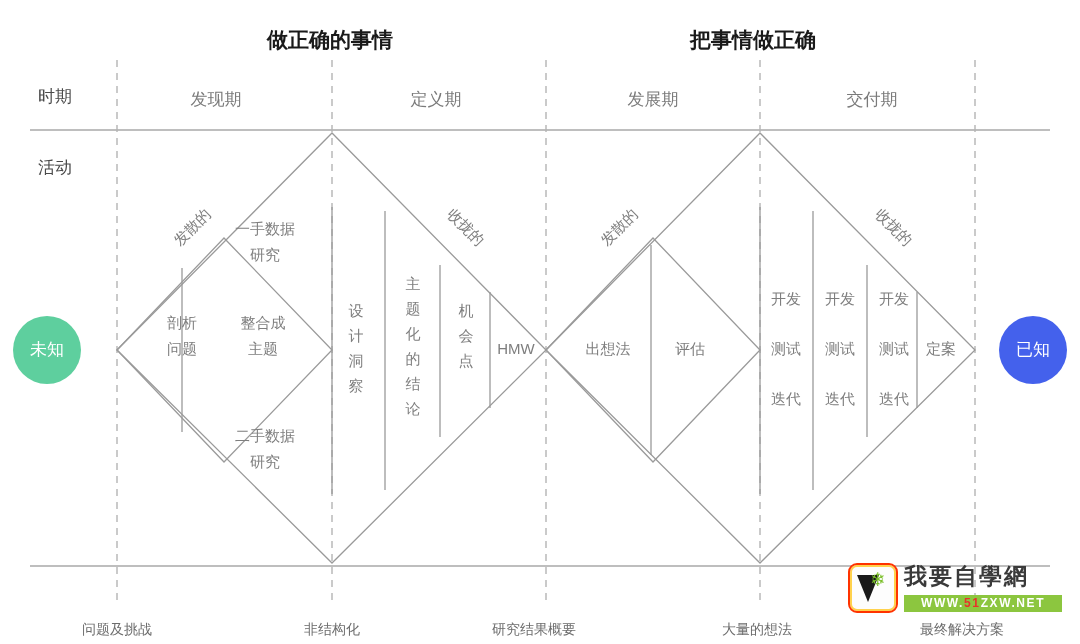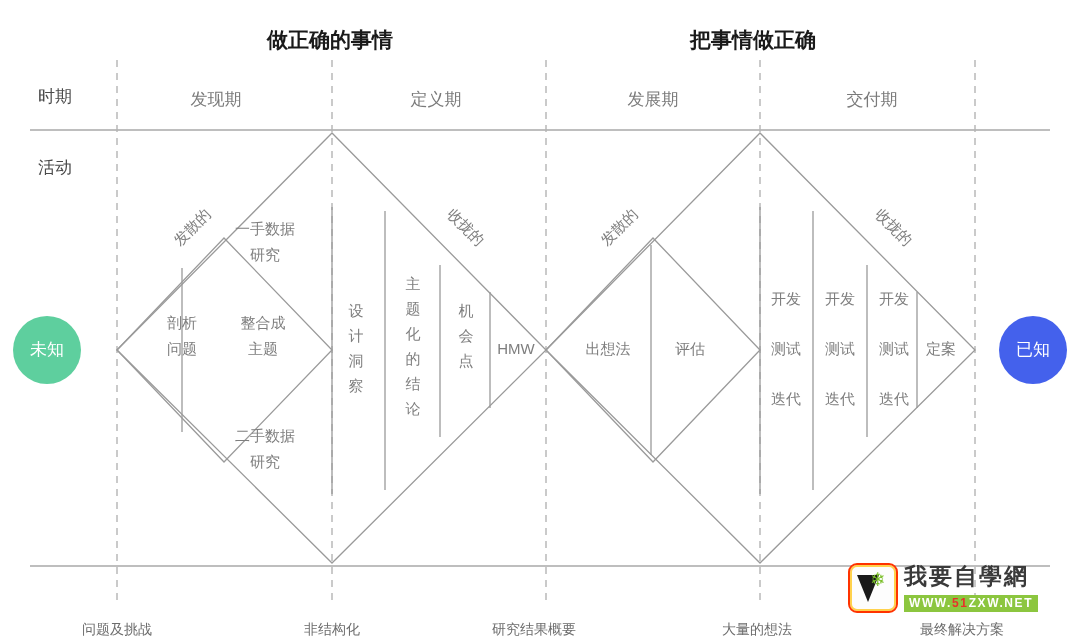--- a/index.html
+++ b/index.html
@@ -123,21 +123,21 @@
     color: #3a3a3a;
     letter-spacing: 2px;
     line-height: 1;
   }
   .wm-url {
     background: #8cc63f;
     color: #ffffff;
     font-size: 12px;
     font-weight: bold;
     letter-spacing: 1.6px;
-    padding: 1px 5px;
+    padding: 1px 17px;
     line-height: 1.25;
     font-family: "Liberation Sans", sans-serif;
   }
   .wm-url b { color: #e8322a; }
 </style>
 </head>
 <body>
 
 <div id="stage">
 

